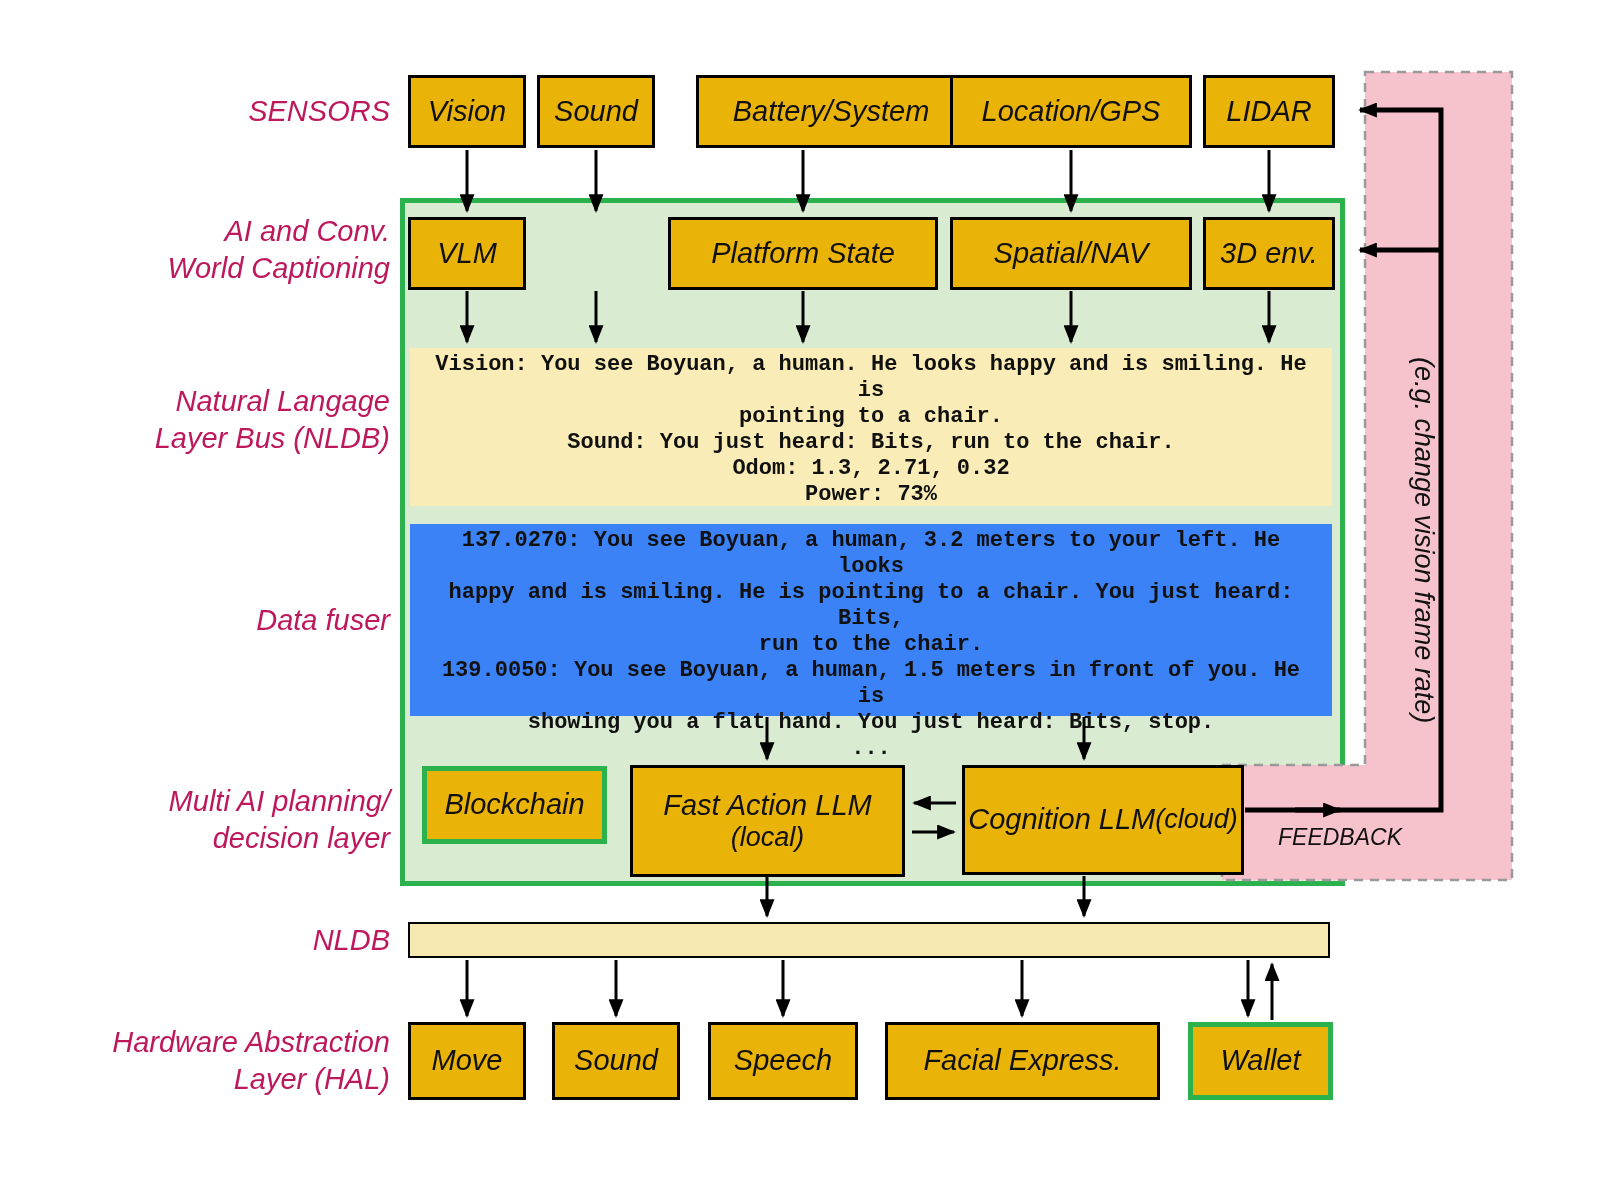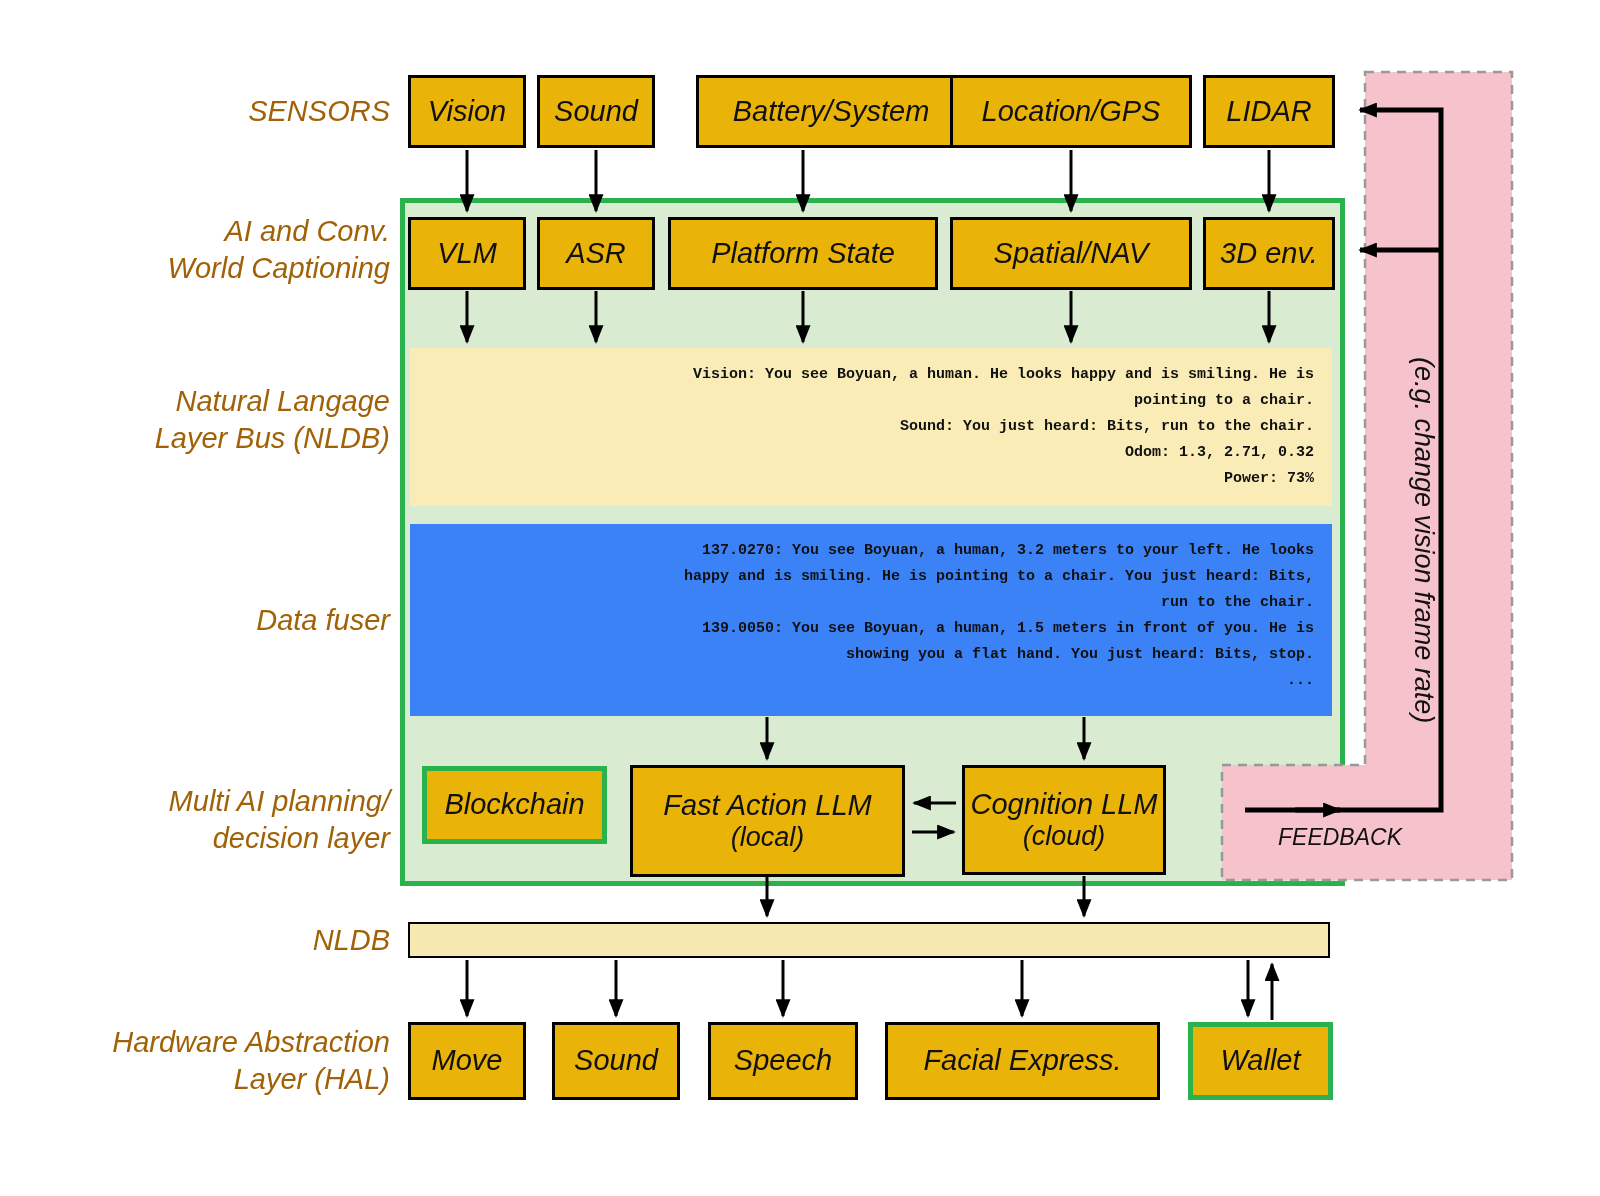--- a/index.html
+++ b/index.html
@@ -15,28 +15,28 @@
     box-sizing:border-box;line-height:1.15;
   }
   .box.greenb{border:5px solid #2bb24c;}
   .container-green{
     position:absolute;left:400px;top:198px;width:945px;height:688px;
     background:#d9ecd2;border:5px solid #2bb24c;box-sizing:border-box;
   }
   .monobox{
     position:absolute;box-sizing:border-box;
     font-family:"Liberation Mono","DejaVu Sans Mono",monospace;
-    font-weight:700;font-size:15px;line-height:26px;color:#111;
-    padding:14px 18px;white-space:pre-wrap;text-align:right;
+    font-weight:700;font-size:22px;line-height:26px;color:#111;
+    padding:4px 18px;white-space:pre-wrap;text-align:center;
   }
   .monobox.yellow{background:#f9ecb6;}
   .monobox.blue{background:#3b82f6;}
   .side-label{
     position:absolute;left:0;width:390px;text-align:right;
-    font-style:italic;font-size:29px;line-height:37px;color:#a16207;
+    font-style:italic;font-size:29px;line-height:37px;color:#be185d;
     white-space:pre-line;
   }
   .nldb-bar{
     position:absolute;left:408px;top:922px;width:922px;height:36px;
     background:#f5e8b0;border:2px solid #000;box-sizing:border-box;
   }
   .feedback-note{
     position:absolute;left:1402px;top:305px;height:470px;width:42px;
     writing-mode:vertical-rl;text-orientation:mixed;
     font-style:italic;font-size:27px;color:#111;
@@ -71,21 +71,20 @@
   <div class="side-label" style="top:1024px">Hardware Abstraction
 Layer (HAL)</div>
 
   <div class="box" style="left:408px;top:75px;width:118px;height:73px">Vision</div>
   <div class="box" style="left:537px;top:75px;width:118px;height:73px">Sound</div>
   <div class="box" style="left:696px;top:75px;width:270px;height:73px">Battery/System</div>
   <div class="box" style="left:950px;top:75px;width:242px;height:73px">Location/GPS</div>
   <div class="box" style="left:1203px;top:75px;width:132px;height:73px">LIDAR</div>
 
   <div class="box" style="left:408px;top:217px;width:118px;height:73px">VLM</div>
-  <div class="box" style="left:537px;top:217px;width:118px;height:73px">ASR</div>
   <div class="box" style="left:668px;top:217px;width:270px;height:73px">Platform State</div>
   <div class="box" style="left:950px;top:217px;width:242px;height:73px">Spatial/NAV</div>
   <div class="box" style="left:1203px;top:217px;width:132px;height:73px">3D env.</div>
 
   <div class="monobox yellow" style="left:410px;top:348px;width:922px;height:158px">Vision: You see Boyuan, a human. He looks happy and is smiling. He is
 pointing to a chair.
 Sound: You just heard: Bits, run to the chair.
 Odom: 1.3, 2.71, 0.32
 Power: 73%</div>
 
@@ -94,21 +93,21 @@
 run to the chair.
 139.0050: You see Boyuan, a human, 1.5 meters in front of you. He is
 showing you a flat hand. You just heard: Bits, stop.
 ...</div>
 
   <div class="box greenb" style="left:422px;top:766px;width:185px;height:78px">Blockchain</div>
   <div class="box" style="left:630px;top:765px;width:275px;height:112px;flex-direction:column">
     <span>Fast Action LLM</span>
     <span class="sub">(local)</span>
   </div>
-  <div class="box" style="left:962px;top:765px;width:204px;height:110px;flex-direction:column">
+  <div class="box" style="left:962px;top:765px;width:282px;height:110px;flex-direction:row">
     <span>Cognition LLM</span>
     <span class="sub">(cloud)</span>
   </div>
 
   <div class="nldb-bar"></div>
 
   <div class="box" style="left:408px;top:1022px;width:118px;height:78px">Move</div>
   <div class="box" style="left:552px;top:1022px;width:128px;height:78px">Sound</div>
   <div class="box" style="left:708px;top:1022px;width:150px;height:78px">Speech</div>
   <div class="box" style="left:885px;top:1022px;width:275px;height:78px">Facial Express.</div>

